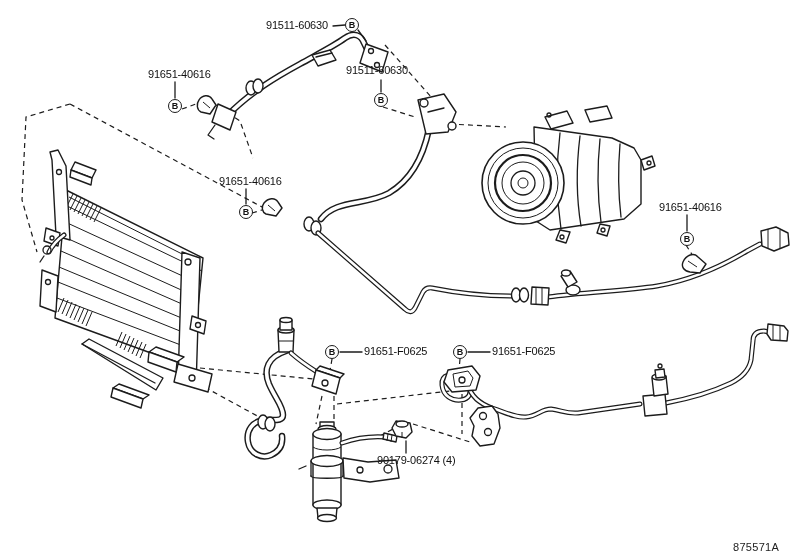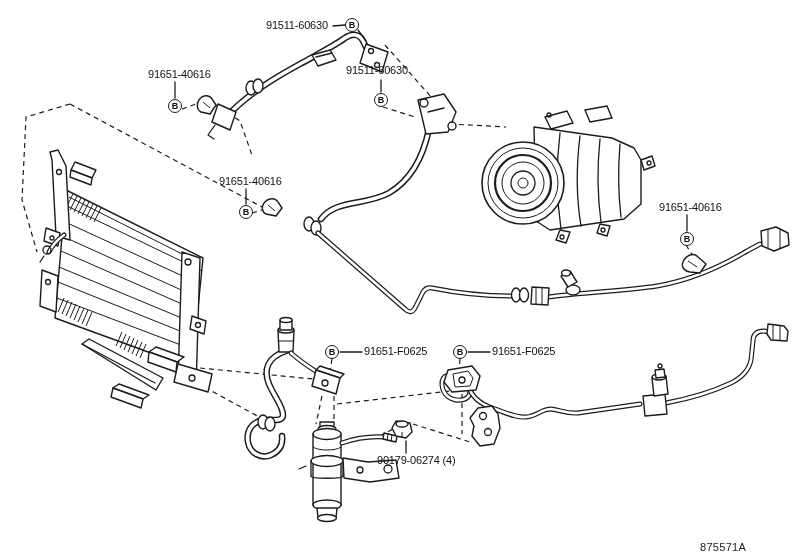--- a/index.html
+++ b/index.html
@@ -295,15 +295,15 @@
 <div class="plabel" style="left:377px;top:454px">90179-06274 (4)</div>
 
 <div class="marker" style="left:345px;top:18px">B</div>
 <div class="marker" style="left:374px;top:93px">B</div>
 <div class="marker" style="left:168px;top:99px">B</div>
 <div class="marker" style="left:239px;top:205px">B</div>
 <div class="marker" style="left:680px;top:232px">B</div>
 <div class="marker" style="left:325px;top:345px">B</div>
 <div class="marker" style="left:453px;top:345px">B</div>
 
-<div class="figcode" style="left:700px;top:541px">875571A</div>
+<div class="figcode" style="left:733px;top:541px">875571A</div>
 
 </div>
 
 </body></html>

